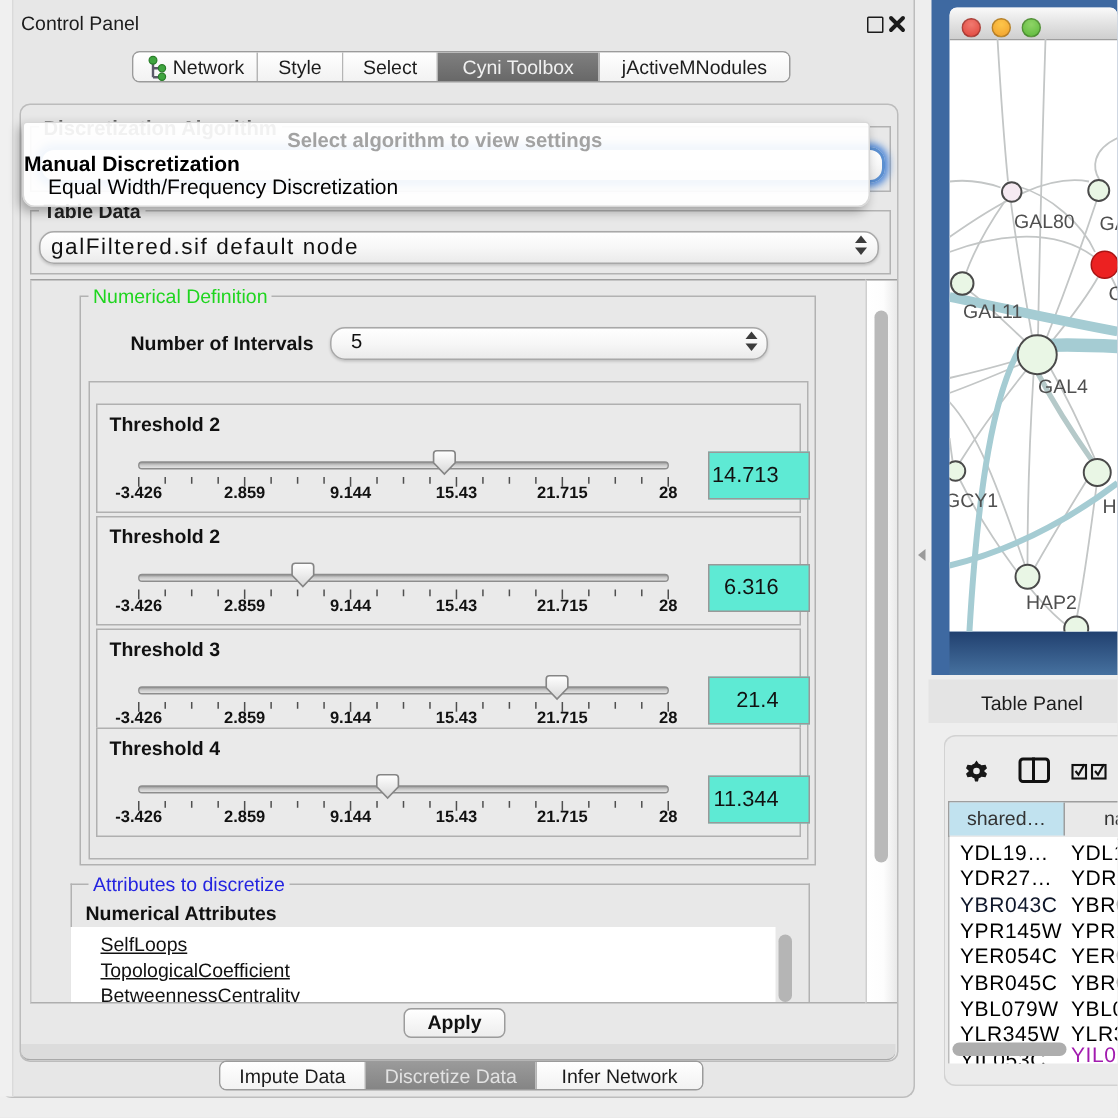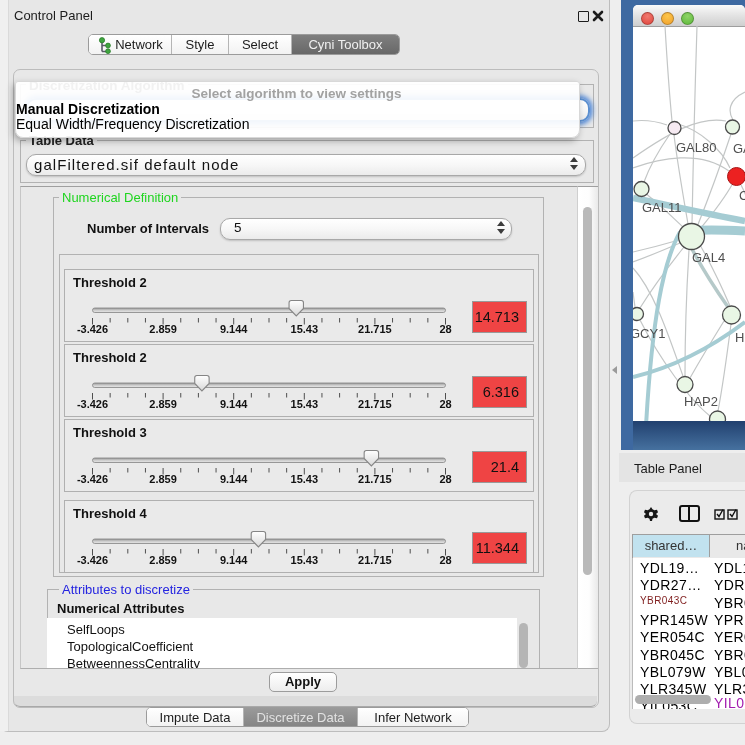--- a/index.html
+++ b/index.html
@@ -9,47 +9,48 @@
 .combo{background:linear-gradient(180deg,#ffffff 0%,#f7f7f7 50%,#ebebeb 100%);
  border:1px solid #a8a8a8;border-radius:10px;box-shadow:0 1px 2px rgba(0,0,0,0.18);}
 .arr{position:absolute;width:0;height:0;border-left:4px solid transparent;border-right:4px solid transparent;}
 .arr.up{border-bottom:5px solid #3c3c3c;}
 .arr.dn{border-top:5px solid #3c3c3c;}
 .grp{position:absolute;border:1px solid #b2b2b2;}
 .gtitle{position:absolute;font-size:13px;background:#e8e8e8;padding:0 3px;line-height:13px;}
 .thp{position:absolute;left:43px;width:468px;height:71px;border:1px solid #b0b0b0;background:#eaeaea;}
 .thlab{position:absolute;left:8px;top:5px;font-size:13px;font-weight:bold;color:#111;}
 .tlabel{position:absolute;top:53px;font-size:11px;font-weight:bold;color:#111;transform:translateX(-50%);white-space:nowrap;}
-.vbox{position:absolute;left:407px;top:31px;width:46px;height:30px;background:#ef4444;
- border:1px solid #999;font-size:14.5px;color:#111;text-align:right;line-height:30px;padding-right:7px;}
+.vbox{position:absolute;left:407px;top:31px;width:46px;height:30px;background:#5eead4;
+ border:1px solid #999;font-size:14.5px;color:#111;text-align:right;line-height:30px;padding-right:20px;}
 .seg{display:flex;position:absolute;background:#ffffff;border:1px solid #9b9b9b;border-radius:5px;overflow:hidden;}
 .seg div{font-size:13px;color:#1c1c1c;display:flex;align-items:center;justify-content:center;
  background:linear-gradient(180deg,#ffffff,#f2f2f2);border-right:1px solid #b5b5b5;}
 .seg div:last-child{border-right:none;}
 .seg div.sel{background:linear-gradient(180deg,#7f7f7f,#686868);color:#f0f0f0;}
-.row{position:absolute;font-size:13px;color:#111;}
+.row{position:absolute;font-size:13px;color:#111;text-decoration:underline;}
 </style></head><body>
 
 <div class="ab" style="left:0;top:0;width:609px;height:731px;background:#e7e7e7;border-right:1px solid #bdbdbd;border-bottom:1px solid #bdbdbd;border-radius:0 0 8px 8px;"></div>
 <div class="ab" style="left:0;top:0;width:8px;height:731px;background:#f0f0f0;border-right:1px solid #dadada;"></div>
 <div class="ab b13" style="left:14px;top:8px;text-align:center;">Control Panel</div>
 <div class="ab" style="left:578px;top:11px;width:9px;height:9px;border:1.6px solid #1c1c1c;border-radius:1px;"></div>
 <svg class="ab" style="left:591px;top:9px;" width="14" height="14">
     <path d="M3 3 L11 11 M11 3 L3 11" stroke="#1c1c1c" stroke-width="2.6" stroke-linecap="round"></path>
   </svg>
 <div class="seg" style="left:88px;top:34px;height:19px;">
     <div style="width:82px;"><svg width="15" height="18" viewBox="0 0 15 18" style="margin-right:3px;">
         <path d="M5 5 L5 15.5 M5 9.5 L10.5 9.5 M5 15.5 L10.5 15.5" stroke="#5a5a68" stroke-width="1.6" fill="none"></path>
         <circle cx="5" cy="4.2" r="2.6" fill="#3fa53f" stroke="#2a7e2a" stroke-width="0.8"></circle>
         <circle cx="11" cy="9.5" r="2.4" fill="#3fa53f" stroke="#2a7e2a" stroke-width="0.8"></circle>
         <circle cx="11" cy="15.2" r="2.4" fill="#3fa53f" stroke="#2a7e2a" stroke-width="0.8"></circle>
       </svg>Network</div>
     <div style="width:56px;">Style</div>
     <div style="width:62px;">Select</div>
     <div class="sel" style="width:107px;">Cyni Toolbox</div>
+    <div style="width:126px;">jActiveMNodules</div>
   </div>
 <div class="ab" style="left:13px;top:69px;width:584px;height:637px;background:#e8e8e8;border:1px solid #bcbcbc;border-radius:7px;"></div>
 <div class="ab" style="left:14px;top:696px;width:583px;height:10px;background:#dcdcdc;border-bottom:1px solid #a9a9a9;border-radius:0 0 6px 6px;"></div>
 <div class="grp" style="left:20px;top:84px;width:572px;height:42px;"></div>
 <div class="ab" style="left:26px;top:78px;font-size:13.5px;font-weight:bold;color:#3a3a3a;background:#e8e8e8;padding:0 3px;">Discretization Algorithm</div>
 <div class="ab combo" style="left:26px;top:98px;width:560px;height:20px;box-shadow:0 0 5px 2.5px rgba(70,130,215,0.95);border:2px solid #5b8fd0;"></div>
 <div class="grp" style="left:20px;top:140px;width:572px;height:41px;"></div>
 <div class="ab" style="left:26px;top:133px;font-size:13px;font-weight:bold;color:#222;background:#e8e8e8;padding:0 3px;">Table Data</div>
 <div class="ab combo" style="left:26px;top:154px;width:558px;height:20px;"></div>
 <div class="ab" style="left:34px;top:156px;font-size:15px;letter-spacing:1.05px;color:#111;text-align:center;">galFiltered.sif default node</div>
@@ -195,21 +196,21 @@
         <path d="M 301.36 30.5 h 10 q 2.2 0 2.2 2.2 v 5.8 l -7.2 7.5 l -7.2 -7.5 v -5.8 q 0 -2.2 2.2 -2.2 z" fill="url(#th3)" stroke="#858585" stroke-width="1.1"></path>
       </svg>
 <span class="tlabel" style="left:27.5px;">-3.426</span>
 <span class="tlabel" style="left:98.1px;">2.859</span>
 <span class="tlabel" style="left:168.7px;">9.144</span>
 <span class="tlabel" style="left:239.3px;">15.43</span>
 <span class="tlabel" style="left:309.9px;">21.715</span>
 <span class="tlabel" style="left:380.5px;">28</span>
 <div class="vbox">21.4</div>
 </div>
-<div class="thp" style="top:313px;">
+<div class="thp" style="top:298px;">
 <div class="thlab">Threshold 4</div>
 <svg class="ab" style="left:0;top:0;" width="468" height="71" viewBox="0 0 468 71">
         <defs>
           <linearGradient id="tg4" x1="0" y1="0" x2="0" y2="1">
             <stop offset="0" stop-color="#8f8f8f"></stop>
             <stop offset="0.45" stop-color="#c9c9c9"></stop>
             <stop offset="1" stop-color="#e9e9e9"></stop>
           </linearGradient>
           <linearGradient id="th4" x1="0" y1="0" x2="0" y2="1">
             <stop offset="0" stop-color="#ffffff"></stop>
@@ -261,21 +262,21 @@
 <div class="ab" style="left:583px;top:207px;width:9px;height:368px;border-radius:5px;background:#b9b9b9;"></div>
 <div class="ab" style="left:269px;top:672px;width:66px;height:18px;border:1px solid #9c9c9c;border-radius:5px;background:linear-gradient(180deg,#ffffff,#ededed);font-size:13px;color:#111;text-align:center;line-height:18px;font-weight:bold;">Apply</div>
 <div class="seg" style="left:146px;top:707px;height:18px;">
     <div style="width:96px;">Impute Data</div>
     <div style="width:113px;color:#e2e2e2;background:linear-gradient(180deg,#9a9a9a,#858585);">Discretize Data</div>
     <div style="width:110px;">Infer Network</div>
   </div>
 <div class="ab" style="left:15px;top:81px;width:563px;height:55px;background:rgba(255,255,255,0.93);border:1px solid #d8d8d8;border-radius:3px 3px 8px 8px;box-shadow:-2px 3px 7px rgba(0,0,0,0.30);z-index:30;"></div>
 <div class="ab" style="z-index:31;left:15px;top:86px;width:563px;text-align:center;font-size:13.5px;font-weight:bold;color:#a2a2a2;">Select algorithm to view settings</div>
 <div class="ab" style="z-index:31;left:16px;top:101px;font-size:14px;font-weight:bold;color:#000;">Manual Discretization</div>
-<div class="ab" style="z-index:31;left:16px;top:116px;font-size:14px;color:#000;">Equal Width/Frequency Discretization</div>
+<div class="ab" style="z-index:31;left:32px;top:116px;font-size:14px;color:#000;">Equal Width/Frequency Discretization</div>
 <div class="ab" style="left:621px;top:0;width:124px;height:450px;background:#3e69a1;"></div>
 <div class="ab" style="left:633px;top:421px;width:112px;height:29px;background:linear-gradient(180deg,#21406f,#46719f);"></div>
 <div class="ab" style="left:633px;top:5px;width:112px;height:416px;background:#ffffff;border-radius:5px 5px 0 0;"></div>
 <div class="ab" style="left:633px;top:5px;width:112px;height:21px;border-radius:5px 5px 0 0;background:linear-gradient(180deg,#fafafa 0%,#e3e3e3 50%,#cfcfcf 100%);border-bottom:1px solid #9e9e9e;"></div>
 <div class="ab" style="left:641px;top:11.5px;width:11px;height:11px;border-radius:50%;background:radial-gradient(circle at 50% 30%,#f07a70,#e0443b);border:0.5px solid rgba(0,0,0,0.25);"></div>
 <div class="ab" style="left:661px;top:11.5px;width:11px;height:11px;border-radius:50%;background:radial-gradient(circle at 50% 30%,#fdc64a,#f0a02c);border:0.5px solid rgba(0,0,0,0.25);"></div>
 <div class="ab" style="left:681px;top:11.5px;width:11px;height:11px;border-radius:50%;background:radial-gradient(circle at 50% 30%,#8fd467,#5cb83a);border:0.5px solid rgba(0,0,0,0.25);"></div>
 <svg class="ab" style="left:633px;top:26px;z-index:5;" width="112" height="395" viewBox="633 26 112 395">
     <g fill="none" stroke="#c3c6c6" stroke-width="1.2">
       <path d="M 688,224 C 683,195 677,160 674,135"></path>
@@ -324,21 +325,21 @@
       <text x="642" y="212">GAL11</text>
       <text x="692" y="262">GAL4</text>
       <text x="739" y="200">C</text>
       <text x="630" y="338">GCY1</text>
       <text x="735" y="342">HI</text>
       <text x="684" y="406">HAP2</text>
     </g>
   </svg>
 <div class="ab" style="left:612px;top:366px;width:0;height:0;border-top:4px solid transparent;border-bottom:4px solid transparent;border-right:5px solid #9a9a9a;"></div>
 <div class="ab" style="left:619px;top:453px;width:126px;height:29px;background:#e4e4e4;"></div>
-<div class="ab b13" style="left:634px;top:461px;">Table Panel</div>
+<div class="ab b13" style="left:654px;top:461px;">Table Panel</div>
 <div class="ab" style="left:629px;top:490px;width:116px;height:232px;background:#ebebeb;border:1px solid #d2d2d2;border-radius:8px 0 0 8px;border-right:none;"></div>
 <svg class="ab" style="left:643px;top:506px;" width="16" height="16" viewBox="0 0 16 16">
     <path d="M8 1 L9.5 3.2 A5 5 0 0 1 11.3 4.2 L14 3.8 L15 6.2 L13 8 L15 9.8 L14 12.2 L11.3 11.8 A5 5 0 0 1 9.5 12.8 L9 15 L7 15 L6.5 12.8 A5 5 0 0 1 4.7 11.8 L2 12.2 L1 9.8 L3 8 L1 6.2 L2 3.8 L4.7 4.2 A5 5 0 0 1 6.5 3.2 L8 1 Z" fill="#181818"></path>
     <circle cx="8" cy="8" r="2.2" fill="#ebebeb"></circle>
   </svg>
 <div class="ab" style="left:679px;top:505px;width:17px;height:13px;border:2.4px solid #111;border-radius:3px;"></div>
 <div class="ab" style="left:688px;top:505px;width:2.4px;height:17px;background:#111;"></div>
 <svg class="ab" style="left:714px;top:508px;" width="12" height="12" viewBox="0 0 12 12">
     <rect x="1" y="2" width="9" height="9" fill="none" stroke="#111" stroke-width="1.4"></rect>
     <path d="M3 6 L5 8.5 L9 1.5" fill="none" stroke="#111" stroke-width="1.4"></path>
@@ -349,21 +350,21 @@
   </svg>
 <div class="ab" style="left:632px;top:534px;width:113px;height:24px;background:#e9e9e9;border:1px solid #9e9e9e;border-right:none;"></div>
 <div class="ab" style="left:633px;top:535px;width:76px;height:22px;background:#c1e2ef;border-right:1px solid #9e9e9e;font-size:13px;color:#333;text-align:center;line-height:22px;">shared…</div>
 <div class="ab" style="left:736px;top:535px;font-size:13px;color:#333;line-height:22px;">na</div>
 <div class="ab" style="left:632px;top:558px;width:113px;height:151px;background:#ffffff;border-left:1px solid #bbb;"></div>
 <div class="ab" style="left:632px;top:558px;width:113px;height:151px;overflow:hidden;z-index:6;">
 <div class="ab" style="left:8px;top:2px;font-size:14px;letter-spacing:0.4px;color:#000;">YDL19…</div>
 <div class="ab" style="left:82px;top:2px;font-size:14px;letter-spacing:0.4px;color:#000;">YDL1</div>
 <div class="ab" style="left:8px;top:19.3px;font-size:14px;letter-spacing:0.4px;color:#000;">YDR27…</div>
 <div class="ab" style="left:82px;top:19.3px;font-size:14px;letter-spacing:0.4px;color:#000;">YDR2</div>
-<div class="ab" style="left:8px;top:36.6px;font-size:10px;letter-spacing:0.4px;color:#7f1d1d;">YBR043C</div>
+<div class="ab" style="left:8px;top:36.6px;font-size:14px;letter-spacing:0.4px;color:#0f172a;">YBR043C</div>
 <div class="ab" style="left:82px;top:36.6px;font-size:14px;letter-spacing:0.4px;color:#000;">YBR0</div>
 <div class="ab" style="left:8px;top:53.900000000000006px;font-size:14px;letter-spacing:0.4px;color:#000;">YPR145W</div>
 <div class="ab" style="left:82px;top:53.900000000000006px;font-size:14px;letter-spacing:0.4px;color:#000;">YPR1</div>
 <div class="ab" style="left:8px;top:71.2px;font-size:14px;letter-spacing:0.4px;color:#000;">YER054C</div>
 <div class="ab" style="left:82px;top:71.2px;font-size:14px;letter-spacing:0.4px;color:#000;">YER0</div>
 <div class="ab" style="left:8px;top:88.5px;font-size:14px;letter-spacing:0.4px;color:#000;">YBR045C</div>
 <div class="ab" style="left:82px;top:88.5px;font-size:14px;letter-spacing:0.4px;color:#000;">YBR0</div>
 <div class="ab" style="left:8px;top:105.8px;font-size:14px;letter-spacing:0.4px;color:#000;">YBL079W</div>
 <div class="ab" style="left:82px;top:105.8px;font-size:14px;letter-spacing:0.4px;color:#000;">YBL0</div>
 <div class="ab" style="left:8px;top:123.1px;font-size:14px;letter-spacing:0.4px;color:#000;">YLR345W</div>

